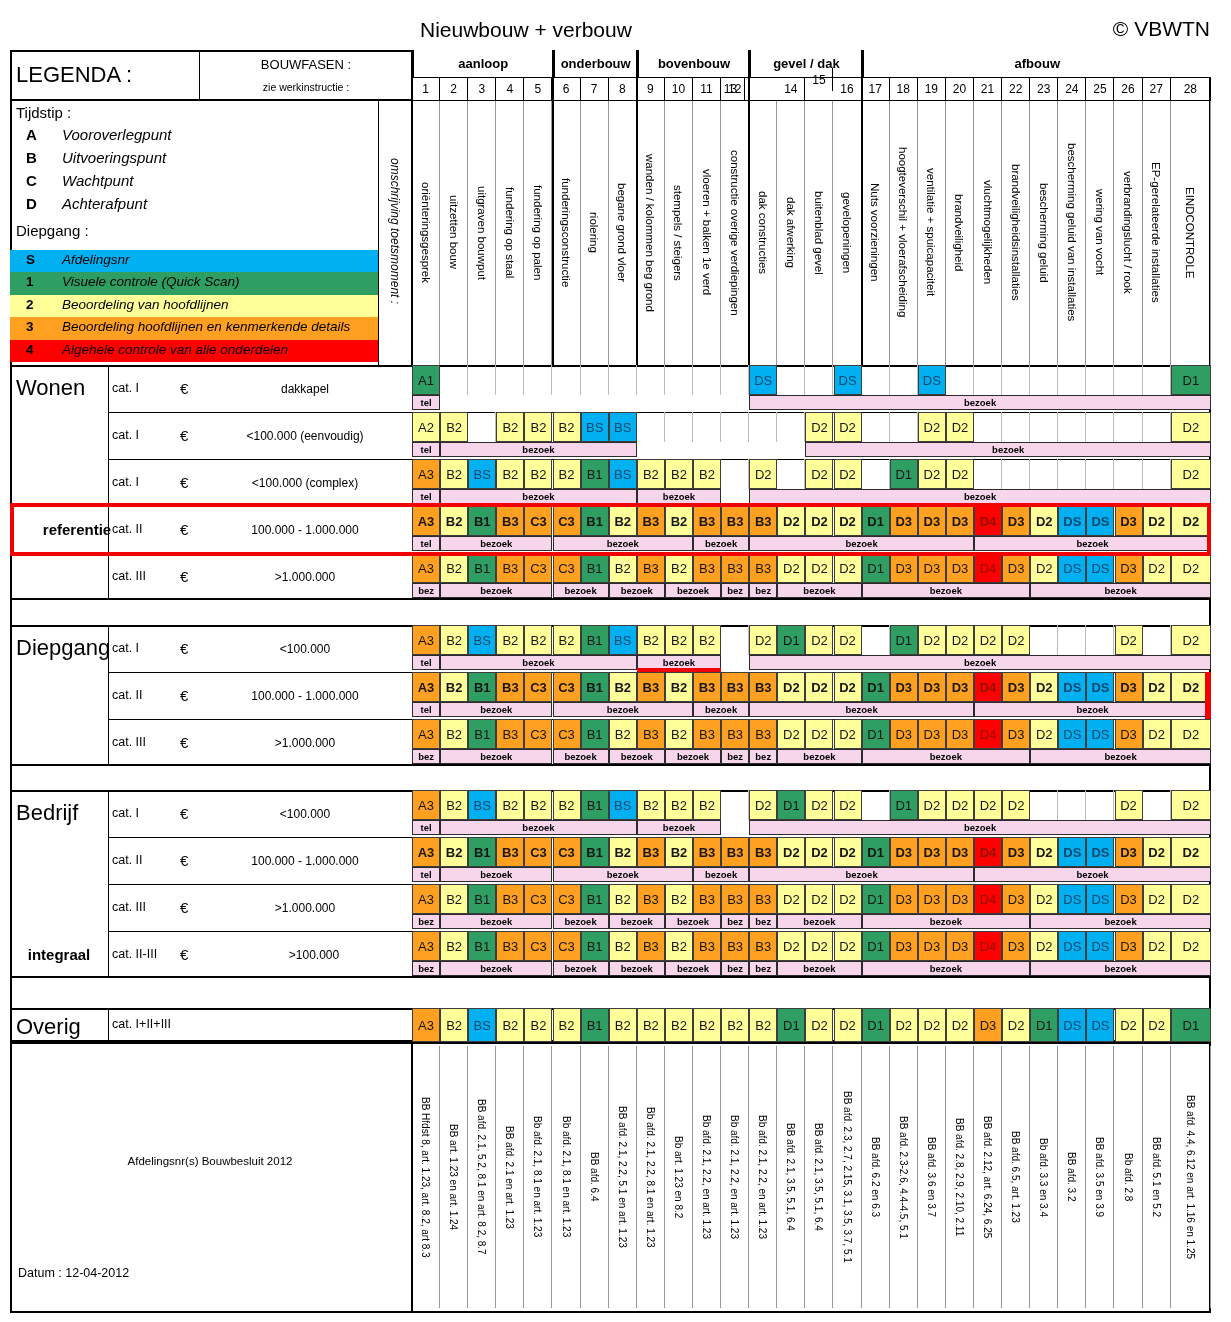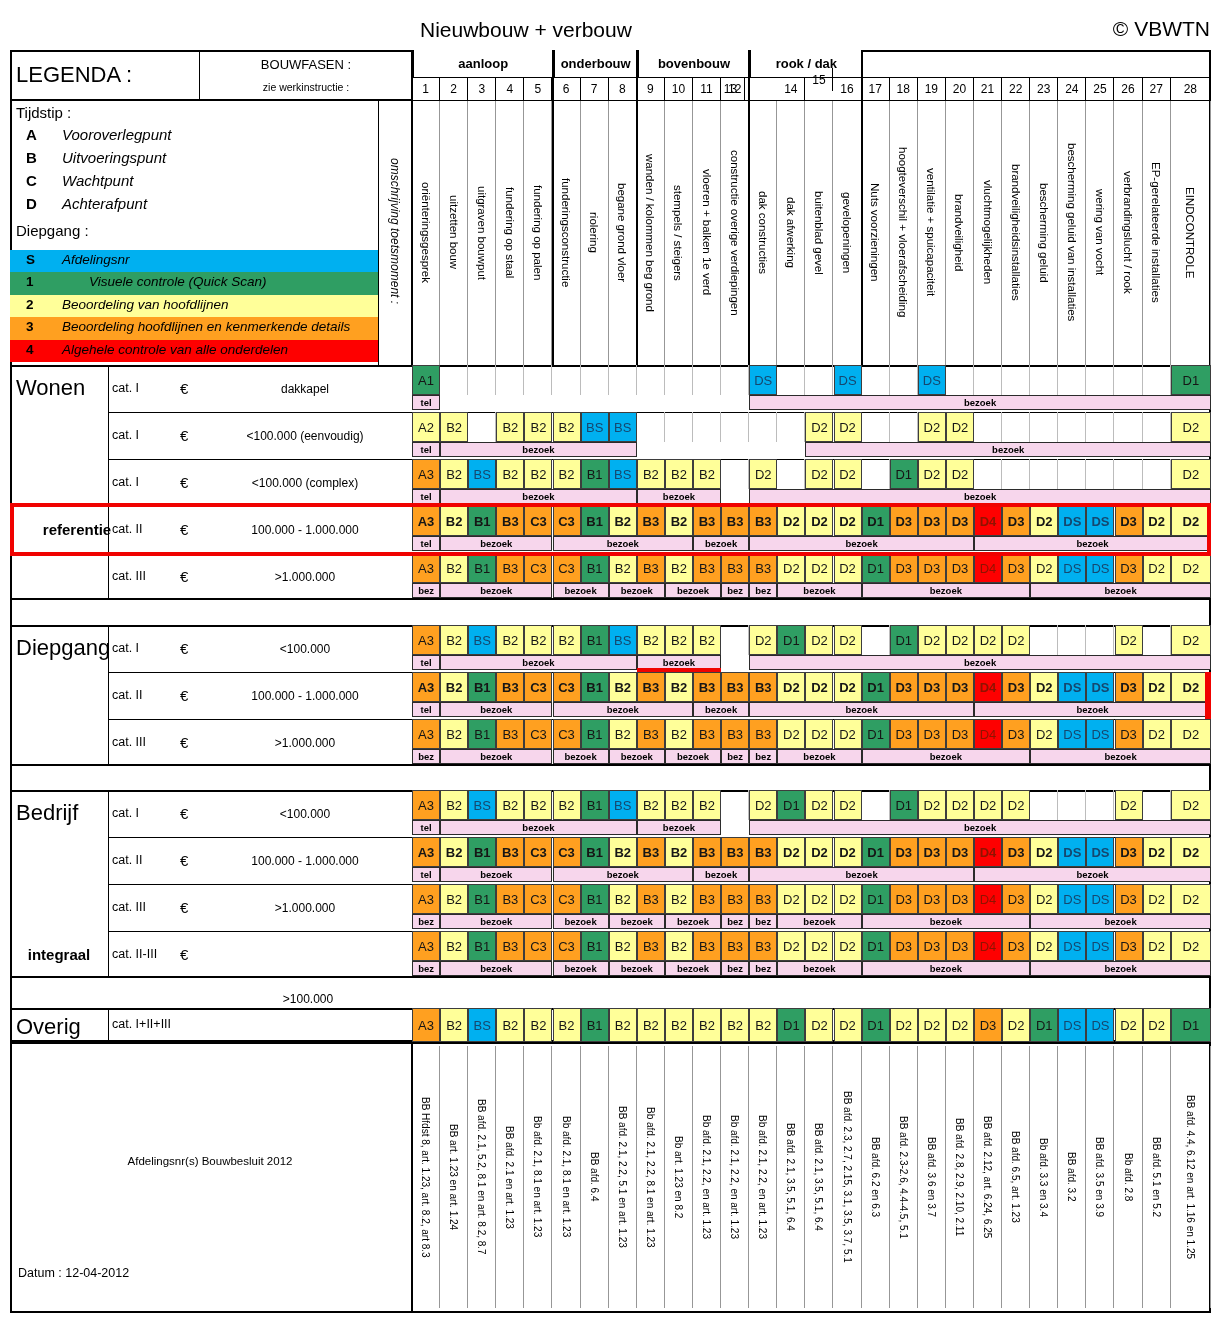--- a/index.html
+++ b/index.html
@@ -61,21 +61,22 @@
   <div class="abs" id="werkinstructie-label">zie werkinstructie :</div>
   <div class="abs" id="tijdstip-title">Tijdstip :</div>
   <div class="abs" id="diepgang-title">Diepgang :</div>
   <div class="abs flexc vert" id="omschrijving">omschrijving toetsmoment :</div>
 
   <div class="abs" id="afdeling-label">Afdelingsnr(s) Bouwbesluit 2012</div>
   <div class="abs" id="datum-label">Datum : 12-04-2012</div>
 <div class="abs flexc grp" style="left: 412px; top: 50px; width: 140.5px; height: 27px;">aanloop</div>
     <div class="abs flexc grp" style="left: 552.5px; top: 50px; width: 84.3px; height: 27px;">onderbouw</div>
     <div class="abs flexc grp" style="left: 636.8px; top: 50px; width: 112.4px; height: 27px;">bovenbouw</div>
-    <div class="abs flexc grp" style="left: 749.2px; top: 50px; width: 112.4px; height: 27px;">rook / dak</div>
+    <div class="abs flexc grp" style="left: 749.2px; top: 50px; width: 112.4px; height: 27px;">gevel / dak</div>
+    <div class="abs flexc grp" style="left: 861.6px; top: 50px; width: 349.4px; height: 27px;">afbouw</div>
     <div class="abs flexc num" style="left: 412px; top: 77px; width: 28.1px; height: 23px;">1</div>
     <div class="abs flexc pname vert" style="left: 412px; top: 100px; width: 28.1px; height: 265px;">oriënteringsgesprek</div>
     <div class="abs flexc num" style="left: 440.1px; top: 77px; width: 28.1px; height: 23px;">2</div>
     <div class="abs flexc pname vert" style="left: 440.1px; top: 100px; width: 28.1px; height: 265px;">uitzetten bouw</div>
     <div class="abs flexc num" style="left: 468.2px; top: 77px; width: 28.1px; height: 23px;">3</div>
     <div class="abs flexc pname vert" style="left: 468.2px; top: 100px; width: 28.1px; height: 265px;">uitgraven bouwput</div>
     <div class="abs flexc num" style="left: 496.3px; top: 77px; width: 28.1px; height: 23px;">4</div>
     <div class="abs flexc pname vert" style="left: 496.3px; top: 100px; width: 28.1px; height: 265px;">fundering op staal</div>
     <div class="abs flexc num" style="left: 524.4px; top: 77px; width: 28.1px; height: 23px;">5</div>
     <div class="abs flexc pname vert" style="left: 524.4px; top: 100px; width: 28.1px; height: 265px;">fundering op palen</div>
@@ -139,21 +140,21 @@
     <div class="abs leg-label" style="left: 62px; top: 149px;">Uitvoeringspunt</div>
     <div class="abs leg-letter" style="left: 26px; top: 172px;">C</div>
     <div class="abs leg-label" style="left: 62px; top: 172px;">Wachtpunt</div>
     <div class="abs leg-letter" style="left: 26px; top: 195px;">D</div>
     <div class="abs leg-label" style="left: 62px; top: 195px;">Achterafpunt</div>
     <div class="abs " style="left: 10px; top: 250px; width: 368px; height: 22.4px; background: rgb(0, 176, 240);"></div>
     <div class="abs bar-letter" style="left: 26px; top: 252px;">S</div>
     <div class="abs bar-label" style="left: 62px; top: 252px;">Afdelingsnr</div>
     <div class="abs " style="left: 10px; top: 272.4px; width: 368px; height: 22.4px; background: rgb(47, 158, 99);"></div>
     <div class="abs bar-letter" style="left: 26px; top: 274.4px;">1</div>
-    <div class="abs bar-label" style="left: 62px; top: 274.4px; margin-left: 27px;">Visuele controle (Quick Scan)</div>
+    <div class="abs bar-label" style="left: 62px; top: 274.4px;">Visuele controle (Quick Scan)</div>
     <div class="abs " style="left: 10px; top: 294.8px; width: 368px; height: 22.4px; background: rgb(255, 255, 153);"></div>
     <div class="abs bar-letter" style="left: 26px; top: 296.8px;">2</div>
     <div class="abs bar-label" style="left: 62px; top: 296.8px;">Beoordeling van hoofdlijnen</div>
     <div class="abs " style="left: 10px; top: 317.2px; width: 368px; height: 22.4px; background: rgb(255, 160, 32);"></div>
     <div class="abs bar-letter" style="left: 26px; top: 319.2px;">3</div>
     <div class="abs bar-label" style="left: 62px; top: 319.2px;">Beoordeling hoofdlijnen en kenmerkende details</div>
     <div class="abs " style="left: 10px; top: 339.6px; width: 368px; height: 22.4px; background: rgb(254, 0, 0);"></div>
     <div class="abs bar-letter" style="left: 26px; top: 341.6px;">4</div>
     <div class="abs bar-label" style="left: 62px; top: 341.6px;">Algehele controle van alle onderdelen</div>
     <div class="abs sec" style="left: 10px; top: 365px; width: 1201px; height: 235px;"></div>
@@ -577,21 +578,21 @@
     <div class="abs flexc bar" style="left: 664.9px; top: 914px; width: 56.2px; height: 15px; background: rgb(247, 214, 236);">bezoek</div>
     <div class="abs flexc bar" style="left: 721.1px; top: 914px; width: 28.1px; height: 15px; background: rgb(247, 214, 236);">bez</div>
     <div class="abs flexc bar" style="left: 749.2px; top: 914px; width: 28.1px; height: 15px; background: rgb(247, 214, 236);">bez</div>
     <div class="abs flexc bar" style="left: 777.3px; top: 914px; width: 84.3px; height: 15px; background: rgb(247, 214, 236);">bezoek</div>
     <div class="abs flexc bar" style="left: 861.6px; top: 914px; width: 168.6px; height: 15px; background: rgb(247, 214, 236);">bezoek</div>
     <div class="abs flexc bar" style="left: 1030.2px; top: 914px; width: 180.8px; height: 15px; background: rgb(247, 214, 236);">bezoek</div>
     <div class="abs hl" style="left: 108px; top: 931px; width: 1103px; height: 1px;"></div>
     <div class="abs flexc sec-tag" style="left: 10px; top: 931px; width: 98px; height: 47px;">integraal</div>
     <div class="abs cat" style="left: 112px; top: 946.5px;">cat. II-III</div>
     <div class="abs euro" style="left: 180px; top: 945.5px;">€</div>
-    <div class="abs amount" style="left: 208px; top: 947.5px; width: 200px; margin-top: 44px;">&gt;100.000</div>
+    <div class="abs amount" style="left: 214px; top: 947.5px; width: 200px;">&gt;100.000</div>
     <div class="abs flexc cell" style="left: 412px; top: 931px; width: 28.1px; height: 30px; background: rgb(255, 160, 32); color: rgb(22, 22, 22);">A3</div>
     <div class="abs flexc cell" style="left: 440.1px; top: 931px; width: 28.1px; height: 30px; background: rgb(255, 255, 153); color: rgb(22, 22, 22);">B2</div>
     <div class="abs flexc cell" style="left: 468.2px; top: 931px; width: 28.1px; height: 30px; background: rgb(47, 158, 99); color: rgb(22, 22, 22);">B1</div>
     <div class="abs flexc cell" style="left: 496.3px; top: 931px; width: 28.1px; height: 30px; background: rgb(255, 160, 32); color: rgb(22, 22, 22);">B3</div>
     <div class="abs flexc cell" style="left: 524.4px; top: 931px; width: 28.1px; height: 30px; background: rgb(255, 160, 32); color: rgb(22, 22, 22);">C3</div>
     <div class="abs flexc cell" style="left: 552.5px; top: 931px; width: 28.1px; height: 30px; background: rgb(255, 160, 32); color: rgb(22, 22, 22);">C3</div>
     <div class="abs flexc cell" style="left: 580.6px; top: 931px; width: 28.1px; height: 30px; background: rgb(47, 158, 99); color: rgb(22, 22, 22);">B1</div>
     <div class="abs flexc cell" style="left: 608.7px; top: 931px; width: 28.1px; height: 30px; background: rgb(255, 255, 153); color: rgb(22, 22, 22);">B2</div>
     <div class="abs flexc cell" style="left: 636.8px; top: 931px; width: 28.1px; height: 30px; background: rgb(255, 160, 32); color: rgb(22, 22, 22);">B3</div>
     <div class="abs flexc cell" style="left: 664.9px; top: 931px; width: 28.1px; height: 30px; background: rgb(255, 255, 153); color: rgb(22, 22, 22);">B2</div>

